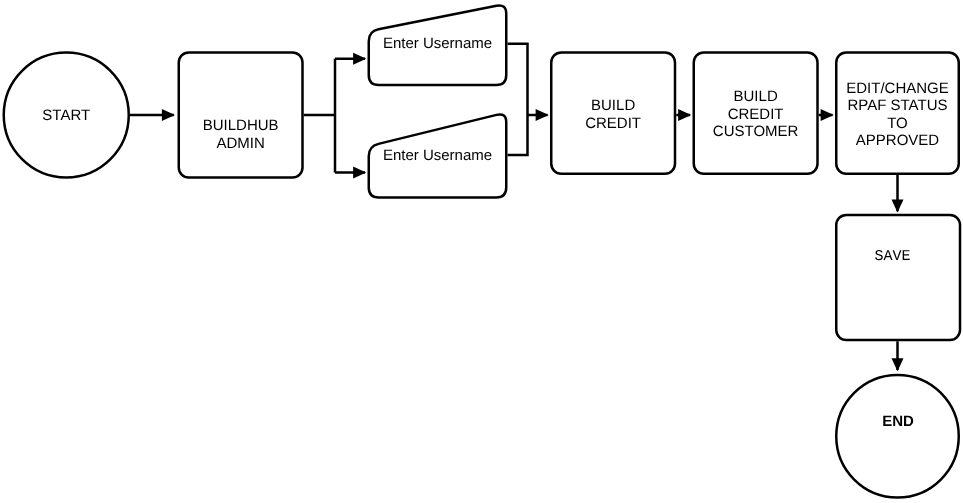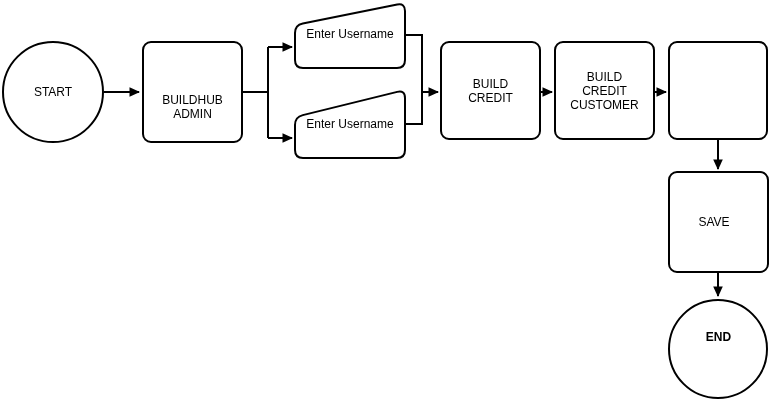--- a/index.html
+++ b/index.html
@@ -79,18 +79,19 @@
   <div class="node-label" style="left:143px; top:42px; width:99px; height:129px;">BUILDHUB ADMIN</div>
 
   <div class="node-label" style="left:297px; top:10px; width:106px; height:48px;">Enter Username</div>
 
   <div class="node-label" style="left:297px; top:100px; width:106px; height:48px;">Enter Username</div>
 
   <div class="node-label" style="left:555px; top:42px; width:99px; height:97px;">BUILD CREDIT CUSTOMER</div>
 
   <div class="node-label" style="left:441px; top:42px; width:99px; height:97px;">BUILD CREDIT</div>
 
+  <div class="node-label" style="left:669px; top:42px; width:98px; height:97px;">EDIT/CHANGE RPAF STATUS TO APPROVED</div>
 
-  <div class="node-label" style="left:669px; top:172px; width:90px; height:100px;">SAVE</div>
+  <div class="node-label" style="left:669px; top:155px; width:90px; height:100px;font-family:Liberation Mono, monospace;">SAVE</div>
 
   <div class="node-label" style="left:669px; top:288px; width:99px; height:98px;font-weight:bold;">END</div>
 
 </div>
 
 </body></html>

